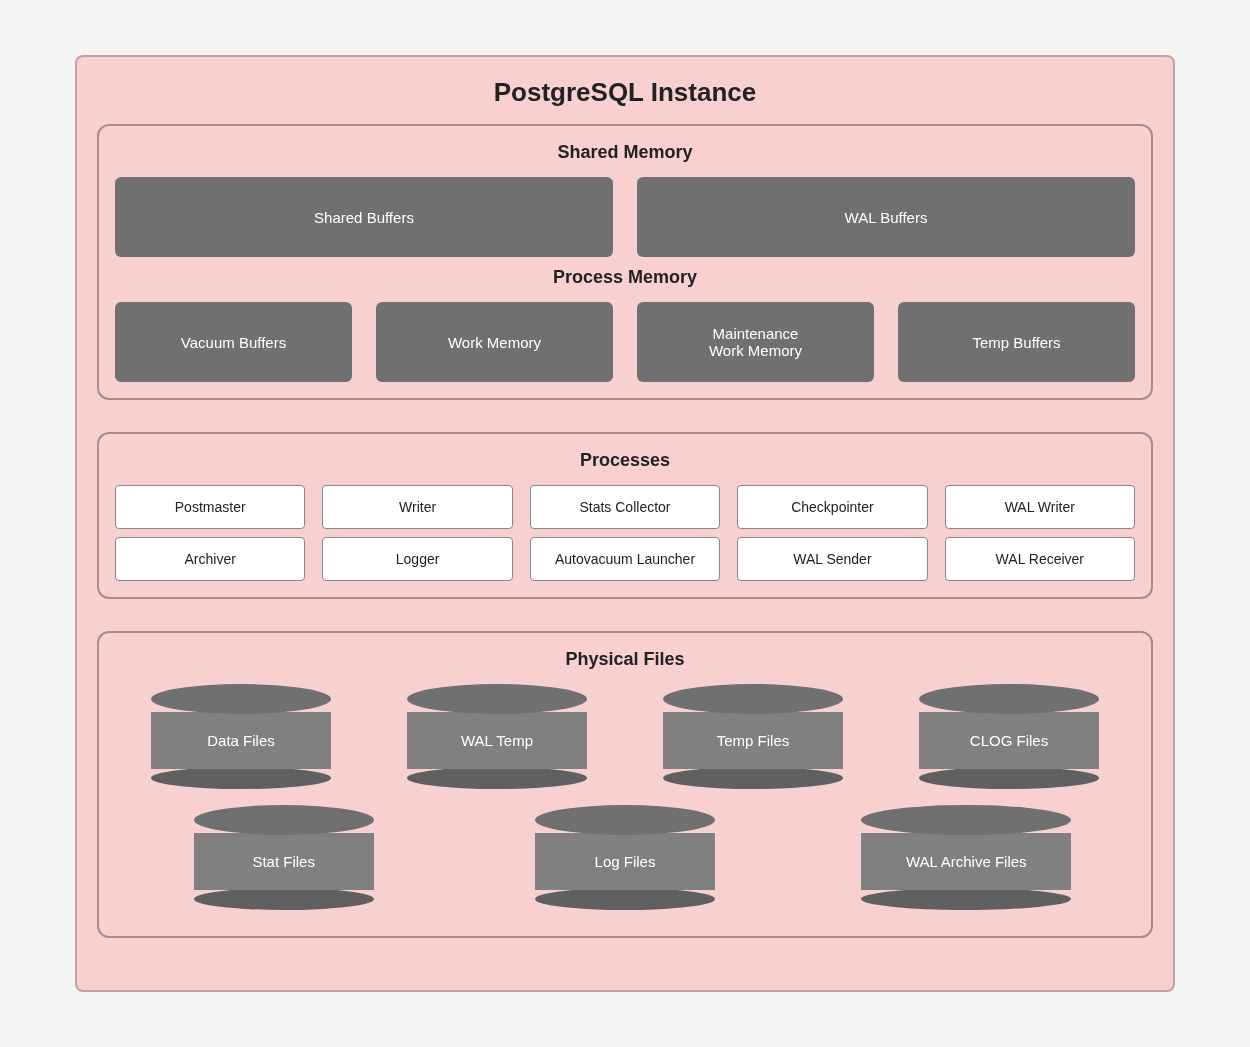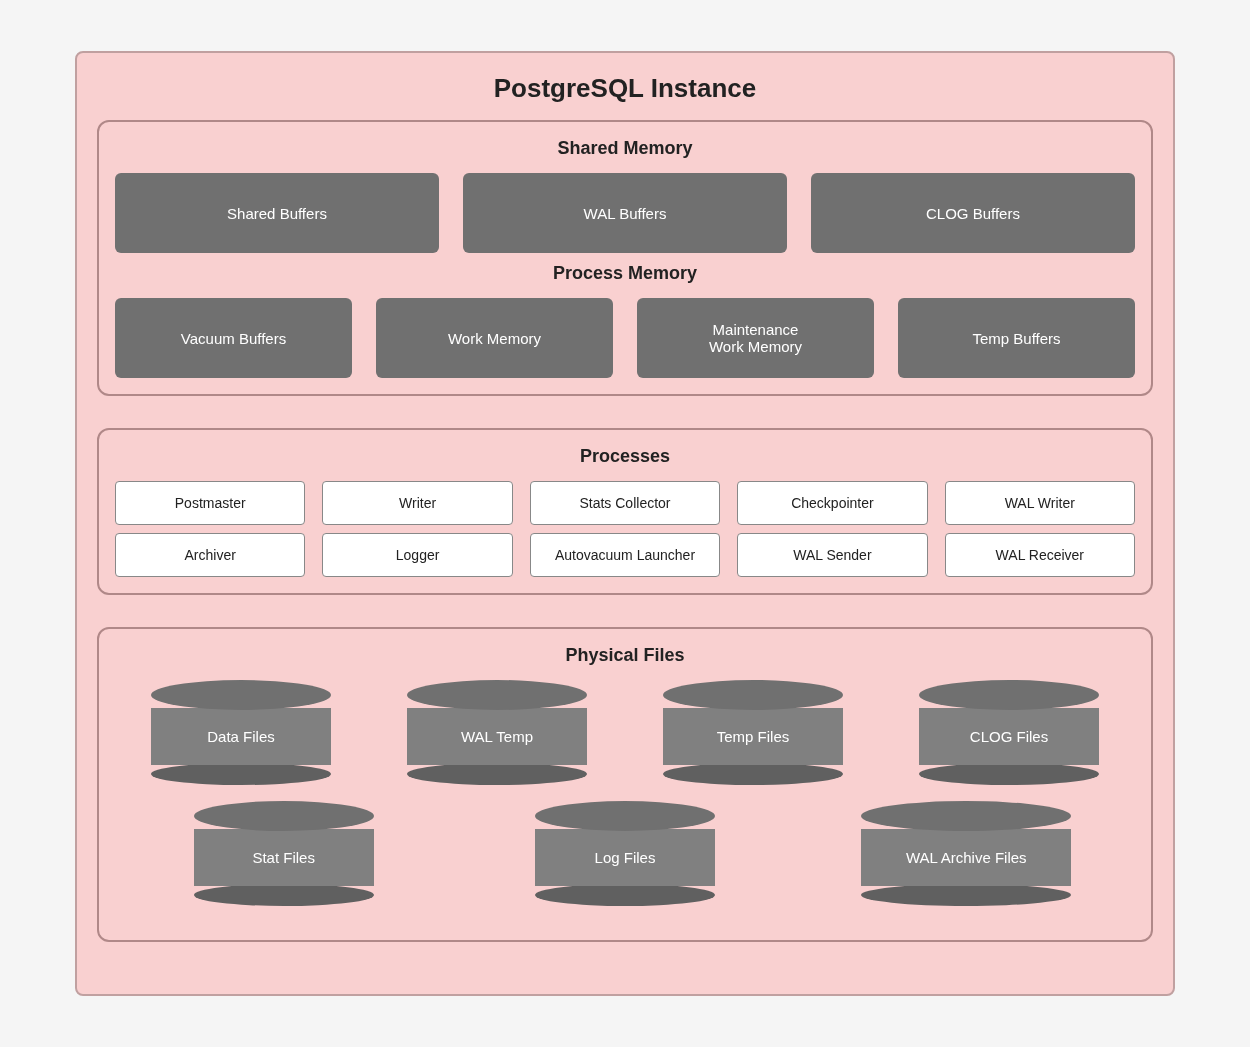--- a/index.html
+++ b/index.html
@@ -130,38 +130,37 @@
       position: relative;
       z-index: 0;
     }
     .cylinders-row {
       display: flex;
       gap: 4px;
       justify-content: center;
       margin-bottom: 16px;
     }
     .physical-section {
-      padding-bottom: 18px;
+      padding-bottom: 10px;
     }
     .sub-section-spacer {
       margin-top: 10px;
     }
   </style>
 </head>
 <body>
 
 <div class="outer-container">
   <div class="main-title">PostgreSQL Instance</div>
 
   <div class="section">
     <div class="section-title">Shared Memory</div>
     <div class="boxes-row">
       <div class="memory-box">Shared Buffers</div>
       <div class="memory-box">WAL Buffers</div>
-      <div class="memory-box">CLOG Buffers</div>
     </div>
 
     <div class="section-title sub-section-spacer">Process Memory</div>
     <div class="boxes-row">
       <div class="memory-box">Vacuum Buffers</div>
       <div class="memory-box">Work Memory</div>
       <div class="memory-box">Maintenance<br>Work Memory</div>
       <div class="memory-box">Temp Buffers</div>
     </div>
   </div>

